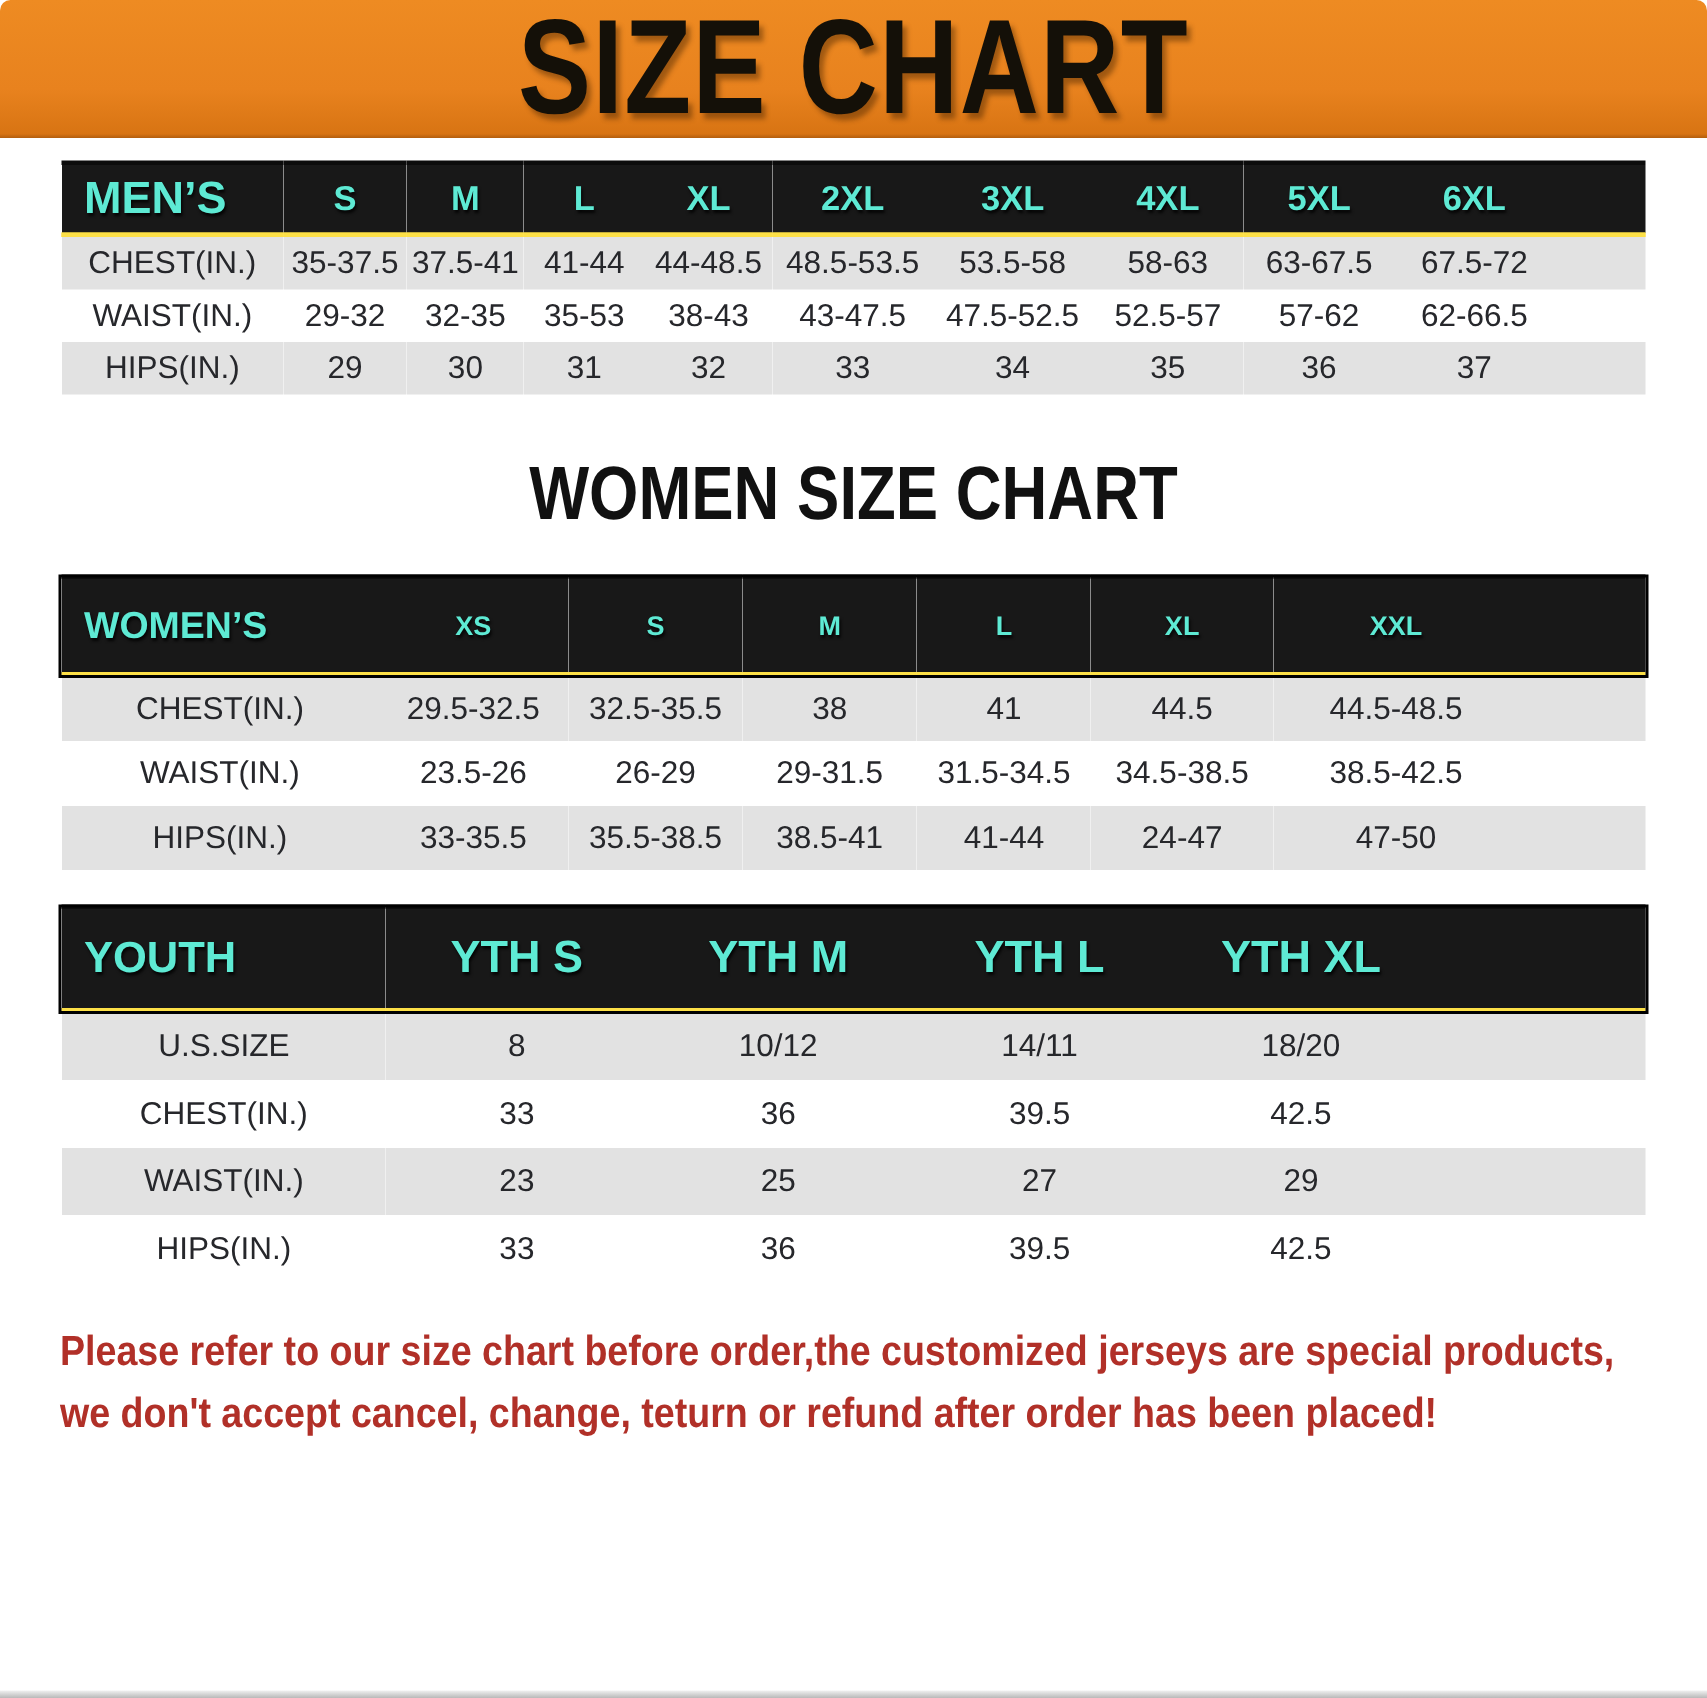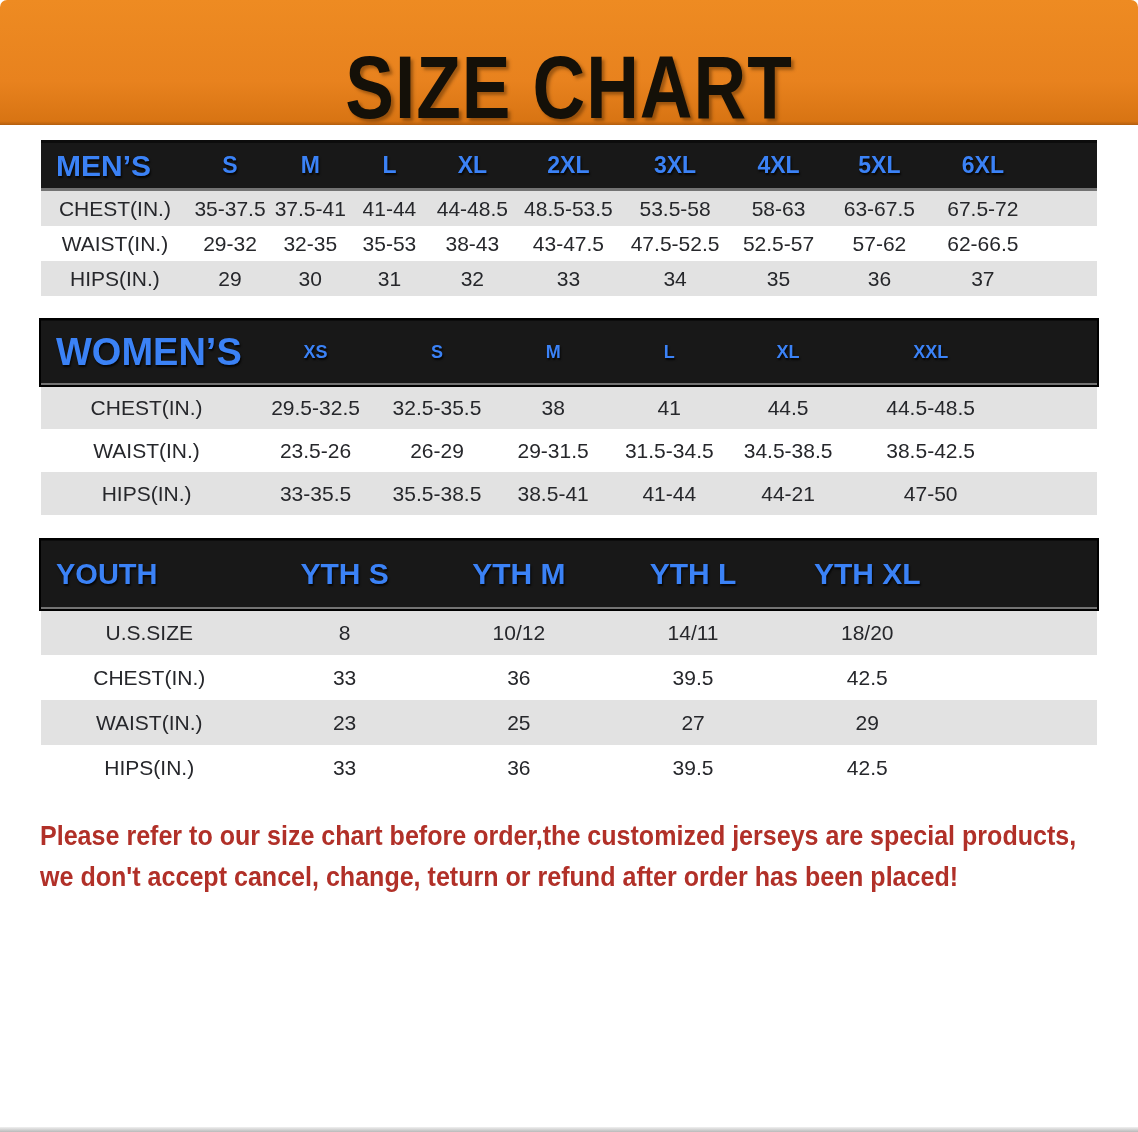--- a/index.html
+++ b/index.html
@@ -2,24 +2,24 @@
 <html><head>
 <meta charset="utf-8">
 <style>
   html,body{margin:0;padding:0;}
   body{
     width:1138px;height:1132px;position:relative;background:#ffffff;
     font-family:"Liberation Sans", sans-serif;overflow:hidden;
   }
   
   .banner{
-    height:125px;width:100%;
+    height:92px;width:100%;
     background:linear-gradient(180deg,#ee8b22 0%,#e8821e 65%,#d87413 97%,#b35e0e 100%);
     border-radius:7px 7px 0 0;
-    display:flex;align-items:flex-end;justify-content:center;
+    display:flex;align-items:center;justify-content:center;
   }
   .banner-title{
     font-size:76px;font-weight:800;color:#141008;letter-spacing:1px;
     display:inline-block;transform:scaleY(1.18) scaleX(0.96);
     text-shadow:3px 3px 3px rgba(70,35,0,.45);
     white-space:nowrap;line-height:1;
   }
   
   .section-heading{
     text-align:center;margin:0;line-height:48px;
@@ -34,39 +34,39 @@
   
   .table-frame{margin:0 41px;}
   #sec-men   .table-frame{margin-top:15px;}
   #sec-women .table-frame{margin-top:22px;}
   #sec-youth .table-frame{margin-top:23px;}
   table{
     width:100%;border-collapse:collapse;table-layout:fixed;
   }
   thead tr{background:#181818;}
   thead th{
-    color:#3b82f6;font-weight:600;text-align:center;padding:0;
+    color:#5eead4;font-weight:600;text-align:center;padding:0;
     text-shadow:1px 2px 2px rgba(0,0,0,.8);
-    border-top:3px solid #0c0c0c;border-bottom:3px solid #737373;
+    border-top:3px solid #0c0c0c;border-bottom:3px solid #fde047;
     white-space:nowrap;overflow:hidden;
   }
   thead th.corner{
     text-align:left;padding-left:15px;font-weight:800;
   }
   tbody td{
     text-align:center;color:#26272b;padding:0;white-space:nowrap;overflow:hidden;
   }
   tbody tr:nth-child(odd){background:#e2e2e2;}
   tbody tr:nth-child(even){background:#ffffff;}
   
   .tbl-0 thead th{height:45px;font-size:23px;}
   .tbl-0 thead th.corner{font-size:30px;}
   .tbl-0 tbody td{height:35px;font-size:21px;}
   .tbl-1 thead th{height:62px;font-size:18px;}
-  .tbl-1 thead th.corner{font-size:38px;}
+  .tbl-1 thead th.corner{font-size:25px;}
   .tbl-1 tbody td{height:43px;font-size:21px;}
   .tbl-2 thead th{height:66px;font-size:30px;}
   .tbl-2 thead th.corner{font-size:29px;}
   .tbl-2 tbody td{height:45px;font-size:21px;}
   .tbl-1 thead tr,.tbl-2 thead tr{outline:2px solid #000;}
   
   .disclaimer{
     margin:25px 0 0 40px;line-height:41px;white-space:nowrap;
   }
   .disclaimer .dl{
@@ -156,20 +156,21 @@
             <td>36</td>
             <td>37</td>
             <td></td>
           </tr>
         </tbody>
       </table>
   </div>
 </section>
 
 <section id="sec-women">
+  <h2 class="section-heading"><span class="ht">WOMEN SIZE CHART</span></h2>
   <div class="table-frame">
     <table class="tbl-1">
         <colgroup>
           <col style="width: 20%;">
           <col style="width: 12%;">
           <col style="width: 11%;">
           <col style="width: 11%;">
           <col style="width: 11%;">
           <col style="width: 11.5%;">
           <col style="width: 15.5%;">
@@ -207,21 +208,21 @@
             <td>34.5-38.5</td>
             <td>38.5-42.5</td>
             <td></td>
           </tr>
           <tr>
             <td>HIPS(IN.)</td>
             <td>33-35.5</td>
             <td>35.5-38.5</td>
             <td>38.5-41</td>
             <td>41-44</td>
-            <td>44-21</td>
+            <td>24-47</td>
             <td>47-50</td>
             <td></td>
           </tr>
         </tbody>
       </table>
   </div>
 </section>
 
 <section id="sec-youth">
   <div class="table-frame">

